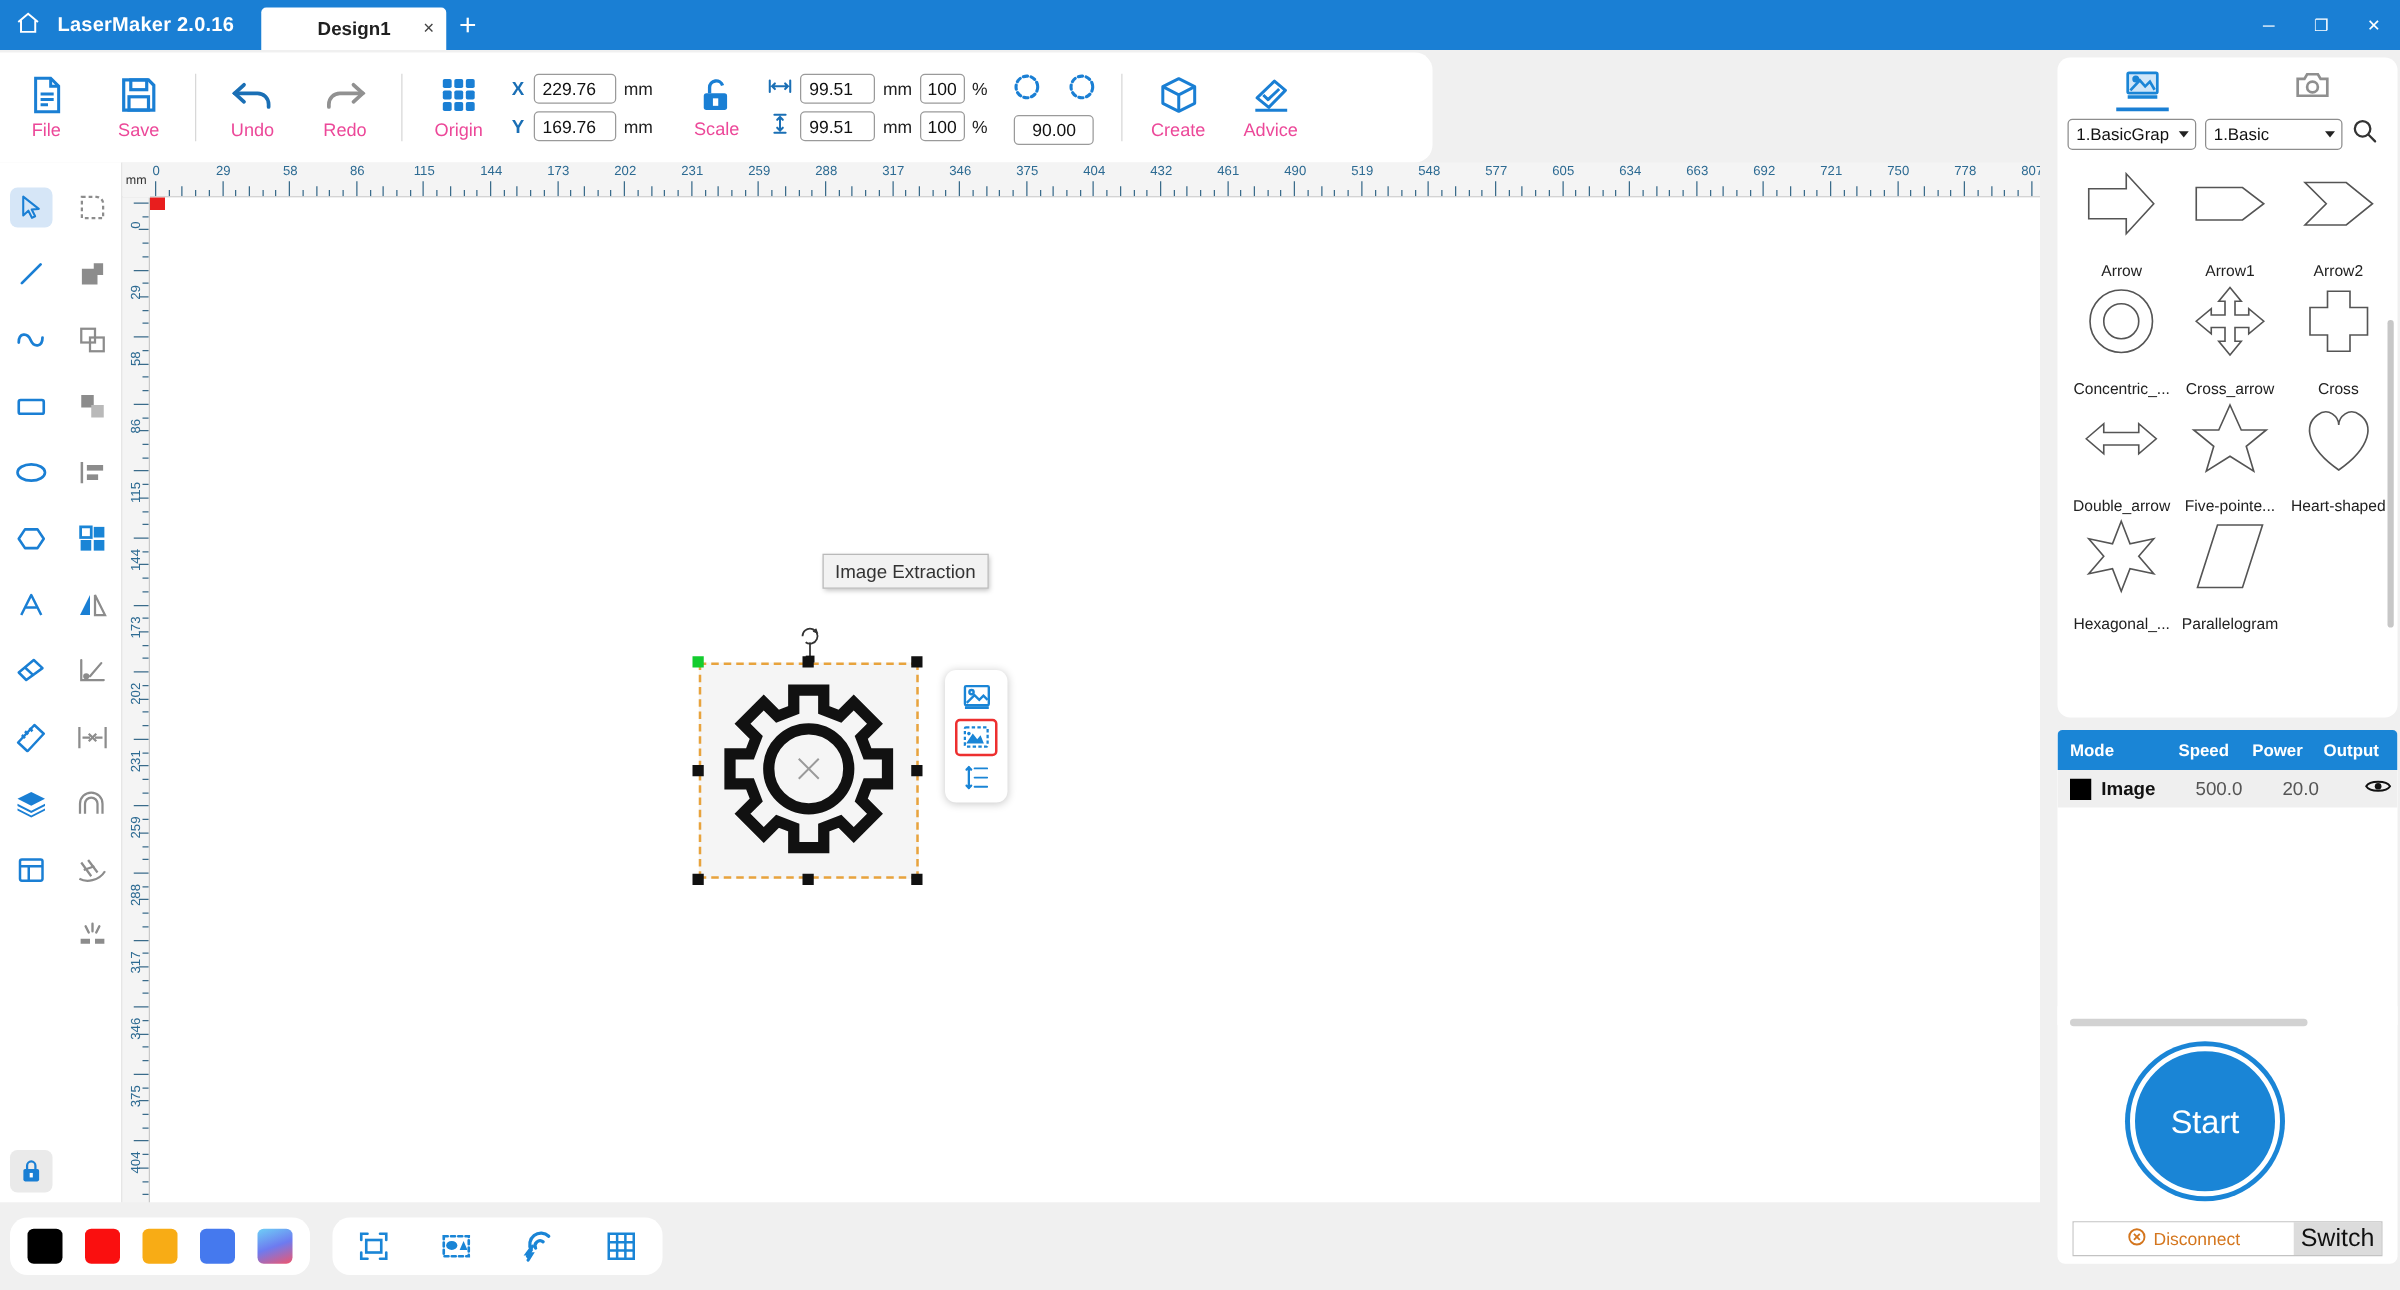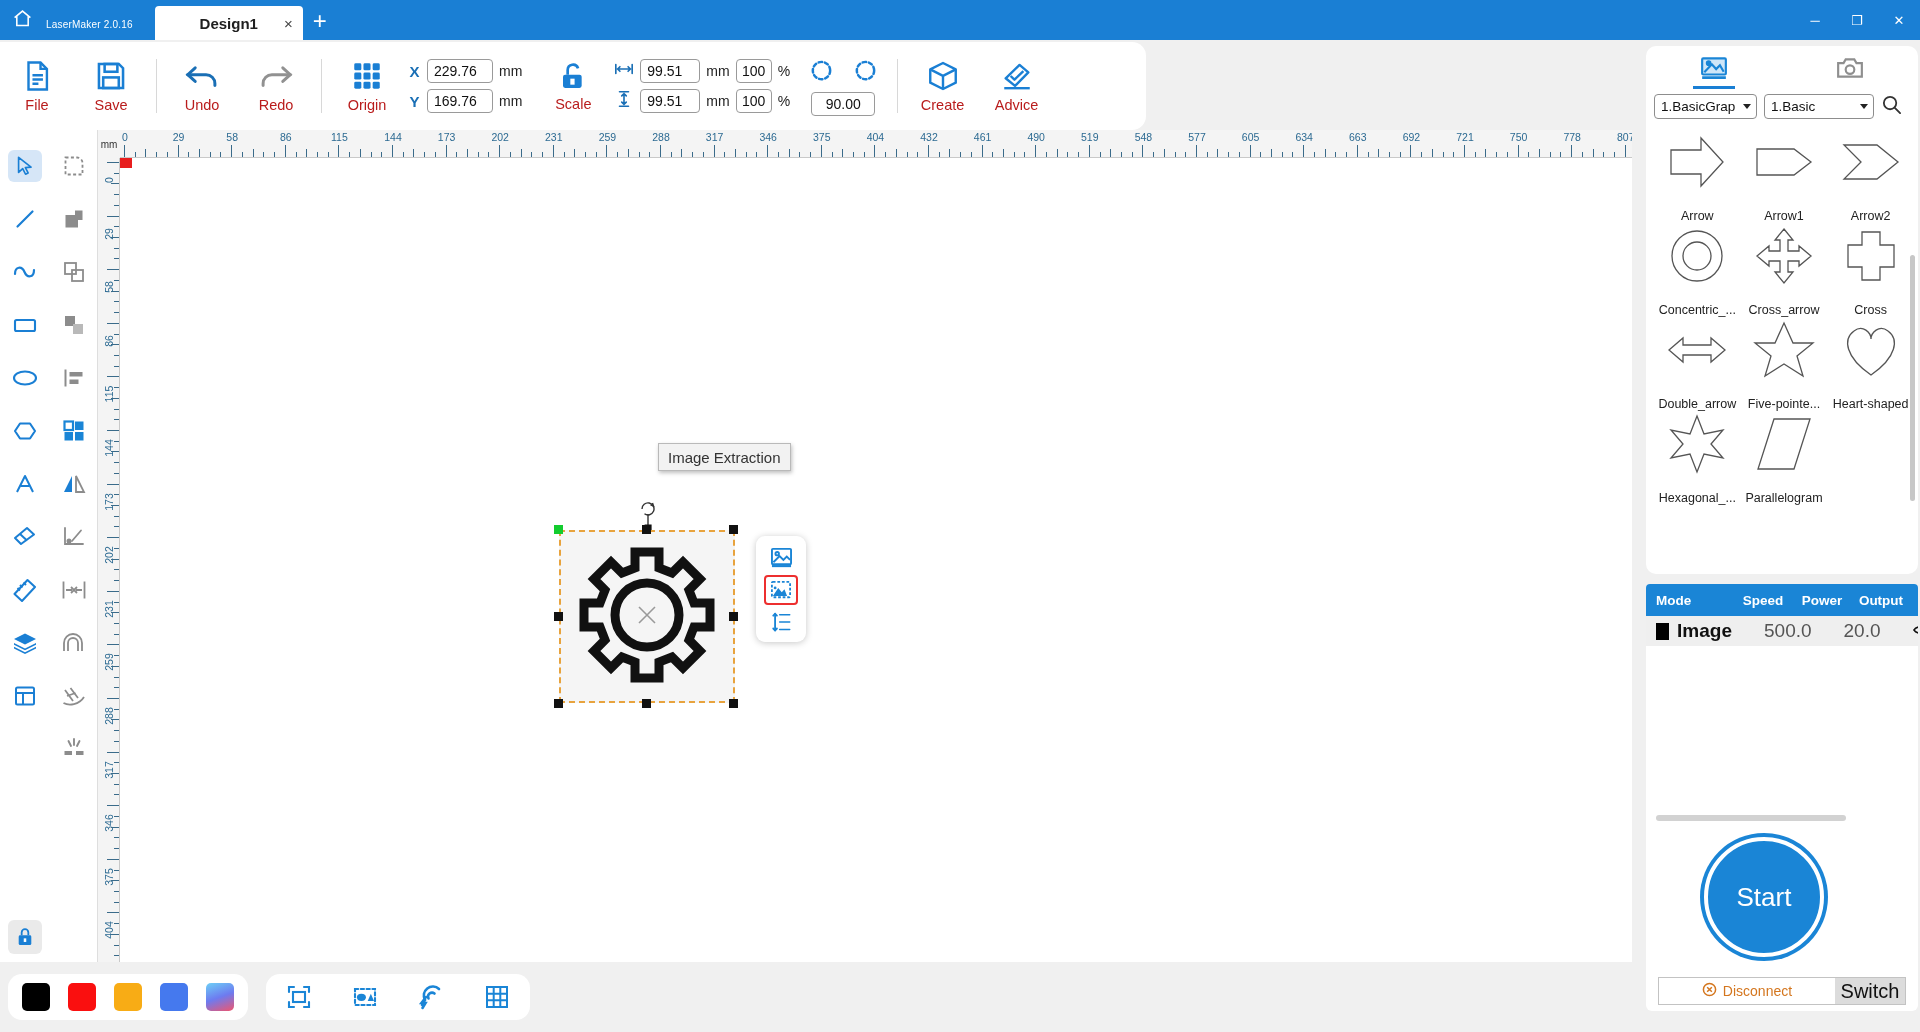--- a/index.html
+++ b/index.html
@@ -10,21 +10,21 @@
   }
   #app { position: relative; width: 1920px; height: 1032px; }
 
   
   .titlebar {
     position: absolute; left: 0; top: 0; width: 1920px; height: 40px;
     background: #1a7fd4; display: flex; align-items: flex-end;
   }
   .tb-home { width: 44px; height: 40px; display: flex; align-items: center; justify-content: center; padding-bottom: 4px;}
   .tb-appname {
-    color: #fff; font-size: 10px; font-weight: normal; letter-spacing: .2px;
+    color: #fff; font-size: 16px; font-weight: bold; letter-spacing: .2px;
     padding: 0 22px 10px 2px; white-space: nowrap;
   }
   .tb-tab {
     width: 148px; height: 34px; background: #fff; border-radius: 4px 4px 0 0;
     display: flex; align-items: center; justify-content: center; position: relative;
     font-size: 15px; color: #202020; font-weight: bold;
   }
   .tb-tab .closex {
     position: absolute; right: 10px; top: 50%; transform: translateY(-50%);
     font-size: 15px; color: #444; line-height: 1; font-weight: normal;
@@ -48,21 +48,21 @@
   }
   .ribbon-inner {
     position: absolute; left: 0; top: 2px; width: 1146px; height: 88px;
     background: #fff; border-radius: 0 14px 14px 0;
     display: flex; align-items: center;
   }
   .rb-item {
     width: 74px; height: 80px; display: flex; flex-direction: column;
     align-items: center; justify-content: center; gap: 4px;
   }
-  .rb-item .lbl { font-size: 14.5px; color: #b91c1c; }
+  .rb-item .lbl { font-size: 14.5px; color: #ec4899; }
   .rb-sep { width: 1px; height: 54px; background: #d8d8d8; margin: 0 8px; }
 
   .fieldgrp { display: flex; flex-direction: column; gap: 6px; margin-left: 4px; }
   .fieldrow { display: flex; align-items: center; gap: 6px; height: 24px; }
   .fieldrow .axis { font-size: 15px; color: #1a6fb5; font-weight: bold; width: 13px; text-align: center; }
   .inp {
     border: 1px solid #9a9a9a; border-radius: 4px; background: #fff;
     height: 24px; padding: 0 6px; font-size: 14px; color: #111;
     display: flex; align-items: center; font-family: "Liberation Sans", sans-serif;
   }
@@ -201,21 +201,21 @@
   .rp-table {
     position: absolute; left: 6px; top: 544px; width: 272px; height: 236px;
     background: #fff; border-radius: 4px 4px 0 0; overflow: hidden;
   }
   .tbl-head {
     display: flex; height: 32px; background: #1a85d6; color: #fff;
     font-size: 13.5px; font-weight: bold; align-items: center;
   }
   .tbl-row {
     display: flex; height: 30px; align-items: center; background: #efefef;
-    font-size: 19px; color: #111; gap: 32px;
+    font-size: 15px; color: #111; gap: 32px;
   }
   .c-mode { width: 86px; padding-left: 10px; display: flex; align-items: center; gap: 8px; }
   .c-speed { width: 62px; text-align: center; }
   .c-power { width: 56px; text-align: center; }
   .c-output { width: 62px; text-align: center; }
   .swatch-sm { width: 17px; height: 17px; background: #000; }
 
   .rp-bottom {
     position: absolute; left: 6px; top: 765px; width: 272px; height: 206px;
     background: #fff; border-radius: 0 0 6px 6px;

